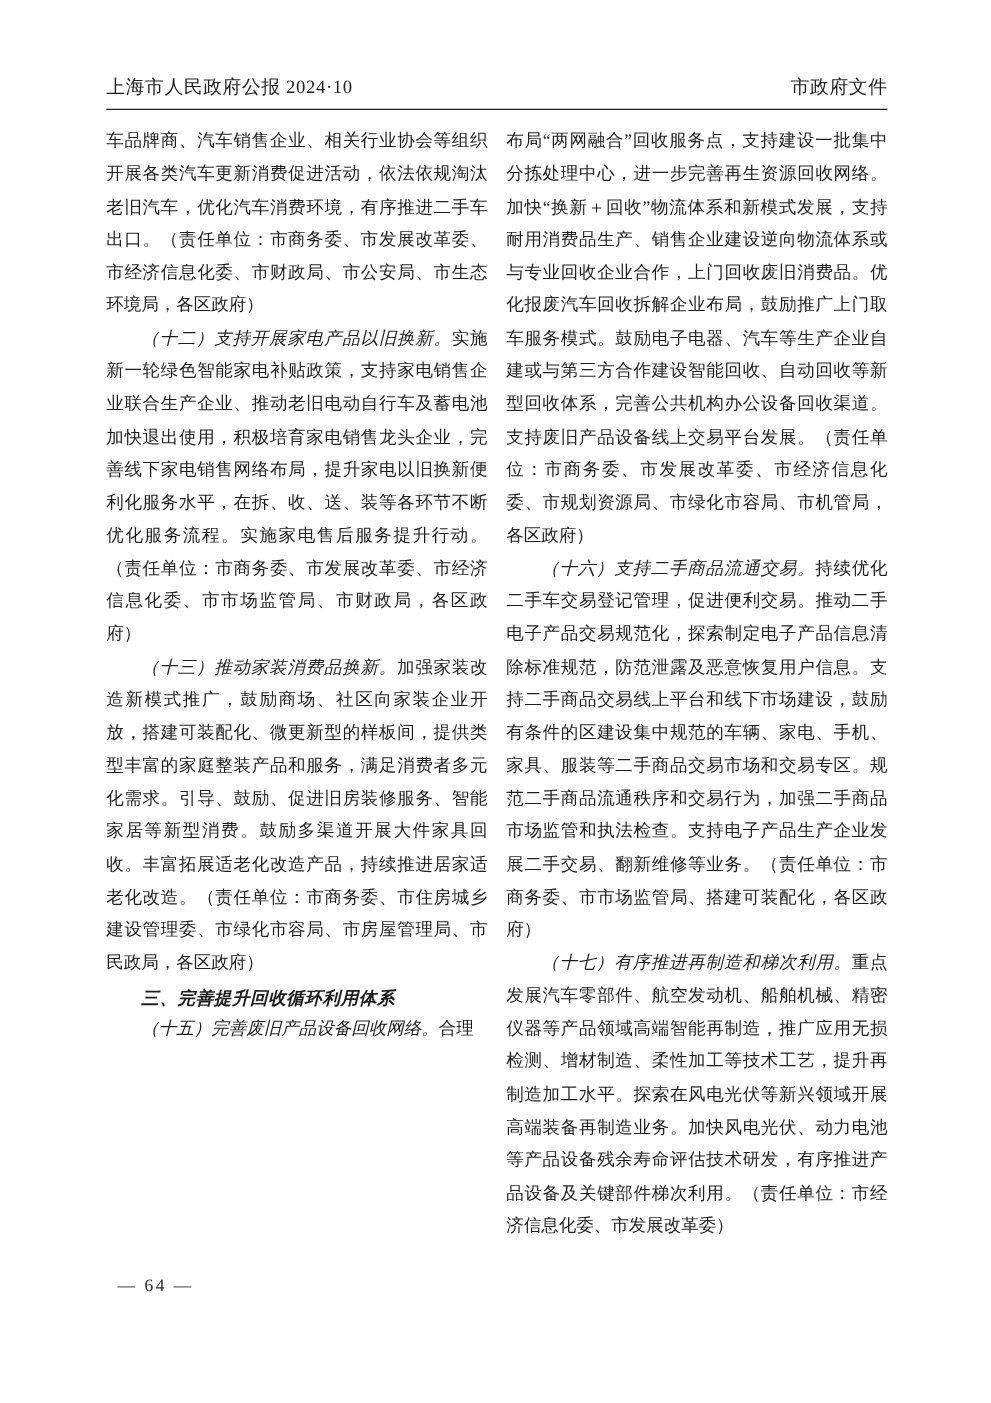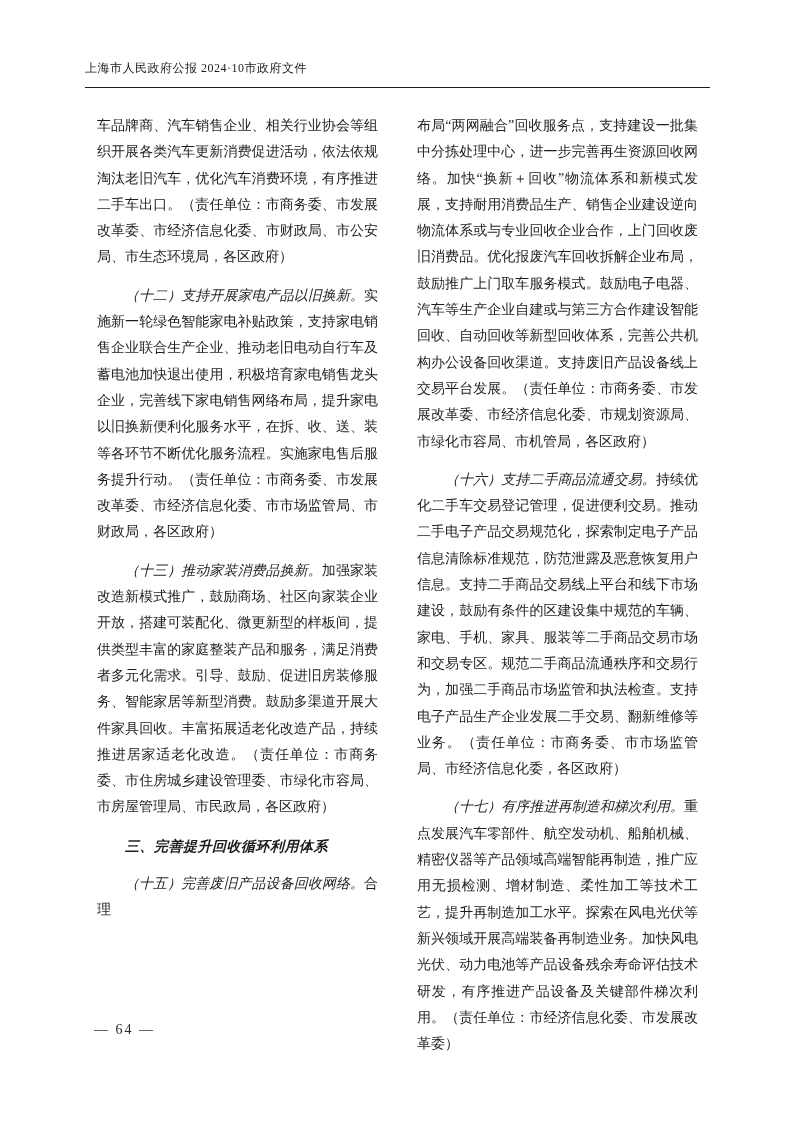--- a/index.html
+++ b/index.html
@@ -17,23 +17,23 @@
     height: 1122px;
     background: #ffffff;
     color: #1d1d1d;
   }
   .hdr {
     position: absolute;
     left: 85px;
     top: 60px;
     width: 625px;
     display: flex;
-    justify-content: flex-start;
+    justify-content: space-between;
     align-items: baseline;
-    font-size: 12px;
+    font-size: 15px;
     letter-spacing: 0.5px;
     color: #1d1d1d;
   }
   .hdr-rule {
     position: absolute;
     left: 85px;
     top: 87px;
     width: 625px;
     height: 0;
     border-top: 1.6px solid #1e1e1e;
@@ -48,21 +48,21 @@
   }
   .col {
     width: 305px;
     font-size: 14px;
     line-height: 26.3px;
     text-align: justify;
     text-justify: inter-character;
     color: #1d1d1d;
   }
   .col p {
-    margin: 12px;
+    margin: 0;
     padding: 0;
     text-indent: 2em;
   }
   .col p.cont {
     text-indent: 0;
   }
   .lead {
     font-style: italic;
   }
   .sec {
@@ -97,21 +97,21 @@
     <div class="col">
       <p class="cont"><span>车品牌商、汽车销售企业、相关行业协会等组织开展各类汽车更新消费促进活动，依法依规淘汰老旧汽车，优化汽车消费环境，有序推进二手车出口。（责任单位：市商务委、市发展改革委、市经济信息化委、市财政局、市公安局、市生态环境局，各区政府）</span></p>
       <p><span class="lead">（十二）支持开展家电产品以旧换新。</span><span>实施新一轮绿色智能家电补贴政策，支持家电销售企业联合生产企业、推动老旧电动自行车及蓄电池加快退出使用，积极培育家电销售龙头企业，完善线下家电销售网络布局，提升家电以旧换新便利化服务水平，在拆、收、送、装等各环节不断优化服务流程。实施家电售后服务提升行动。（责任单位：市商务委、市发展改革委、市经济信息化委、市市场监管局、市财政局，各区政府）</span></p>
       <p><span class="lead">（十三）推动家装消费品换新。</span><span>加强家装改造新模式推广，鼓励商场、社区向家装企业开放，搭建可装配化、微更新型的样板间，提供类型丰富的家庭整装产品和服务，满足消费者多元化需求。引导、鼓励、促进旧房装修服务、智能家居等新型消费。鼓励多渠道开展大件家具回收。丰富拓展适老化改造产品，持续推进居家适老化改造。（责任单位：市商务委、市住房城乡建设管理委、市绿化市容局、市房屋管理局、市民政局，各区政府）</span></p>
       <p class="sec">三、完善提升回收循环利用体系</p>
       <p><span class="lead">（十五）完善废旧产品设备回收网络。</span><span>合理</span></p>
     </div>
 
     <div class="col">
       <p class="cont"><span>布局“两网融合”回收服务点，支持建设一批集中分拣处理中心，进一步完善再生资源回收网络。加快“换新＋回收”物流体系和新模式发展，支持耐用消费品生产、销售企业建设逆向物流体系或与专业回收企业合作，上门回收废旧消费品。优化报废汽车回收拆解企业布局，鼓励推广上门取车服务模式。鼓励电子电器、汽车等生产企业自建或与第三方合作建设智能回收、自动回收等新型回收体系，完善公共机构办公设备回收渠道。支持废旧产品设备线上交易平台发展。（责任单位：市商务委、市发展改革委、市经济信息化委、市规划资源局、市绿化市容局、市机管局，各区政府）</span></p>
-      <p><span class="lead">（十六）支持二手商品流通交易。</span><span>持续优化二手车交易登记管理，促进便利交易。推动二手电子产品交易规范化，探索制定电子产品信息清除标准规范，防范泄露及恶意恢复用户信息。支持二手商品交易线上平台和线下市场建设，鼓励有条件的区建设集中规范的车辆、家电、手机、家具、服装等二手商品交易市场和交易专区。规范二手商品流通秩序和交易行为，加强二手商品市场监管和执法检查。支持电子产品生产企业发展二手交易、翻新维修等业务。（责任单位：市商务委、市市场监管局、市经济信息化委，各区政府）</span></p>
+      <p><span class="lead">（十六）支持二手商品流通交易。</span><span>持续优化二手车交易登记管理，促进便利交易。推动二手电子产品交易规范化，探索制定电子产品信息清除标准规范，防范泄露及恶意恢复用户信息。支持二手商品交易线上平台和线下市场建设，鼓励有条件的区建设集中规范的车辆、家电、手机、家具、服装等二手商品交易市场和交易专区。规范二手商品流通秩序和交易行为，加强二手商品市场监管和执法检查。支持电子产品生产企业发展二手交易、翻新维修等业务。（责任单位：市商务委、市市场监管局、搭建可装配化，各区政府）</span></p>
       <p><span class="lead">（十七）有序推进再制造和梯次利用。</span><span>重点发展汽车零部件、航空发动机、船舶机械、精密仪器等产品领域高端智能再制造，推广应用无损检测、增材制造、柔性加工等技术工艺，提升再制造加工水平。探索在风电光伏等新兴领域开展高端装备再制造业务。加快风电光伏、动力电池等产品设备残余寿命评估技术研发，有序推进产品设备及关键部件梯次利用。（责任单位：市经济信息化委、市发展改革委）</span></p>
     </div>
 
   </div>
 
   <div class="ftr">— 64 —</div>
 
 </div>
 
 </body></html>

